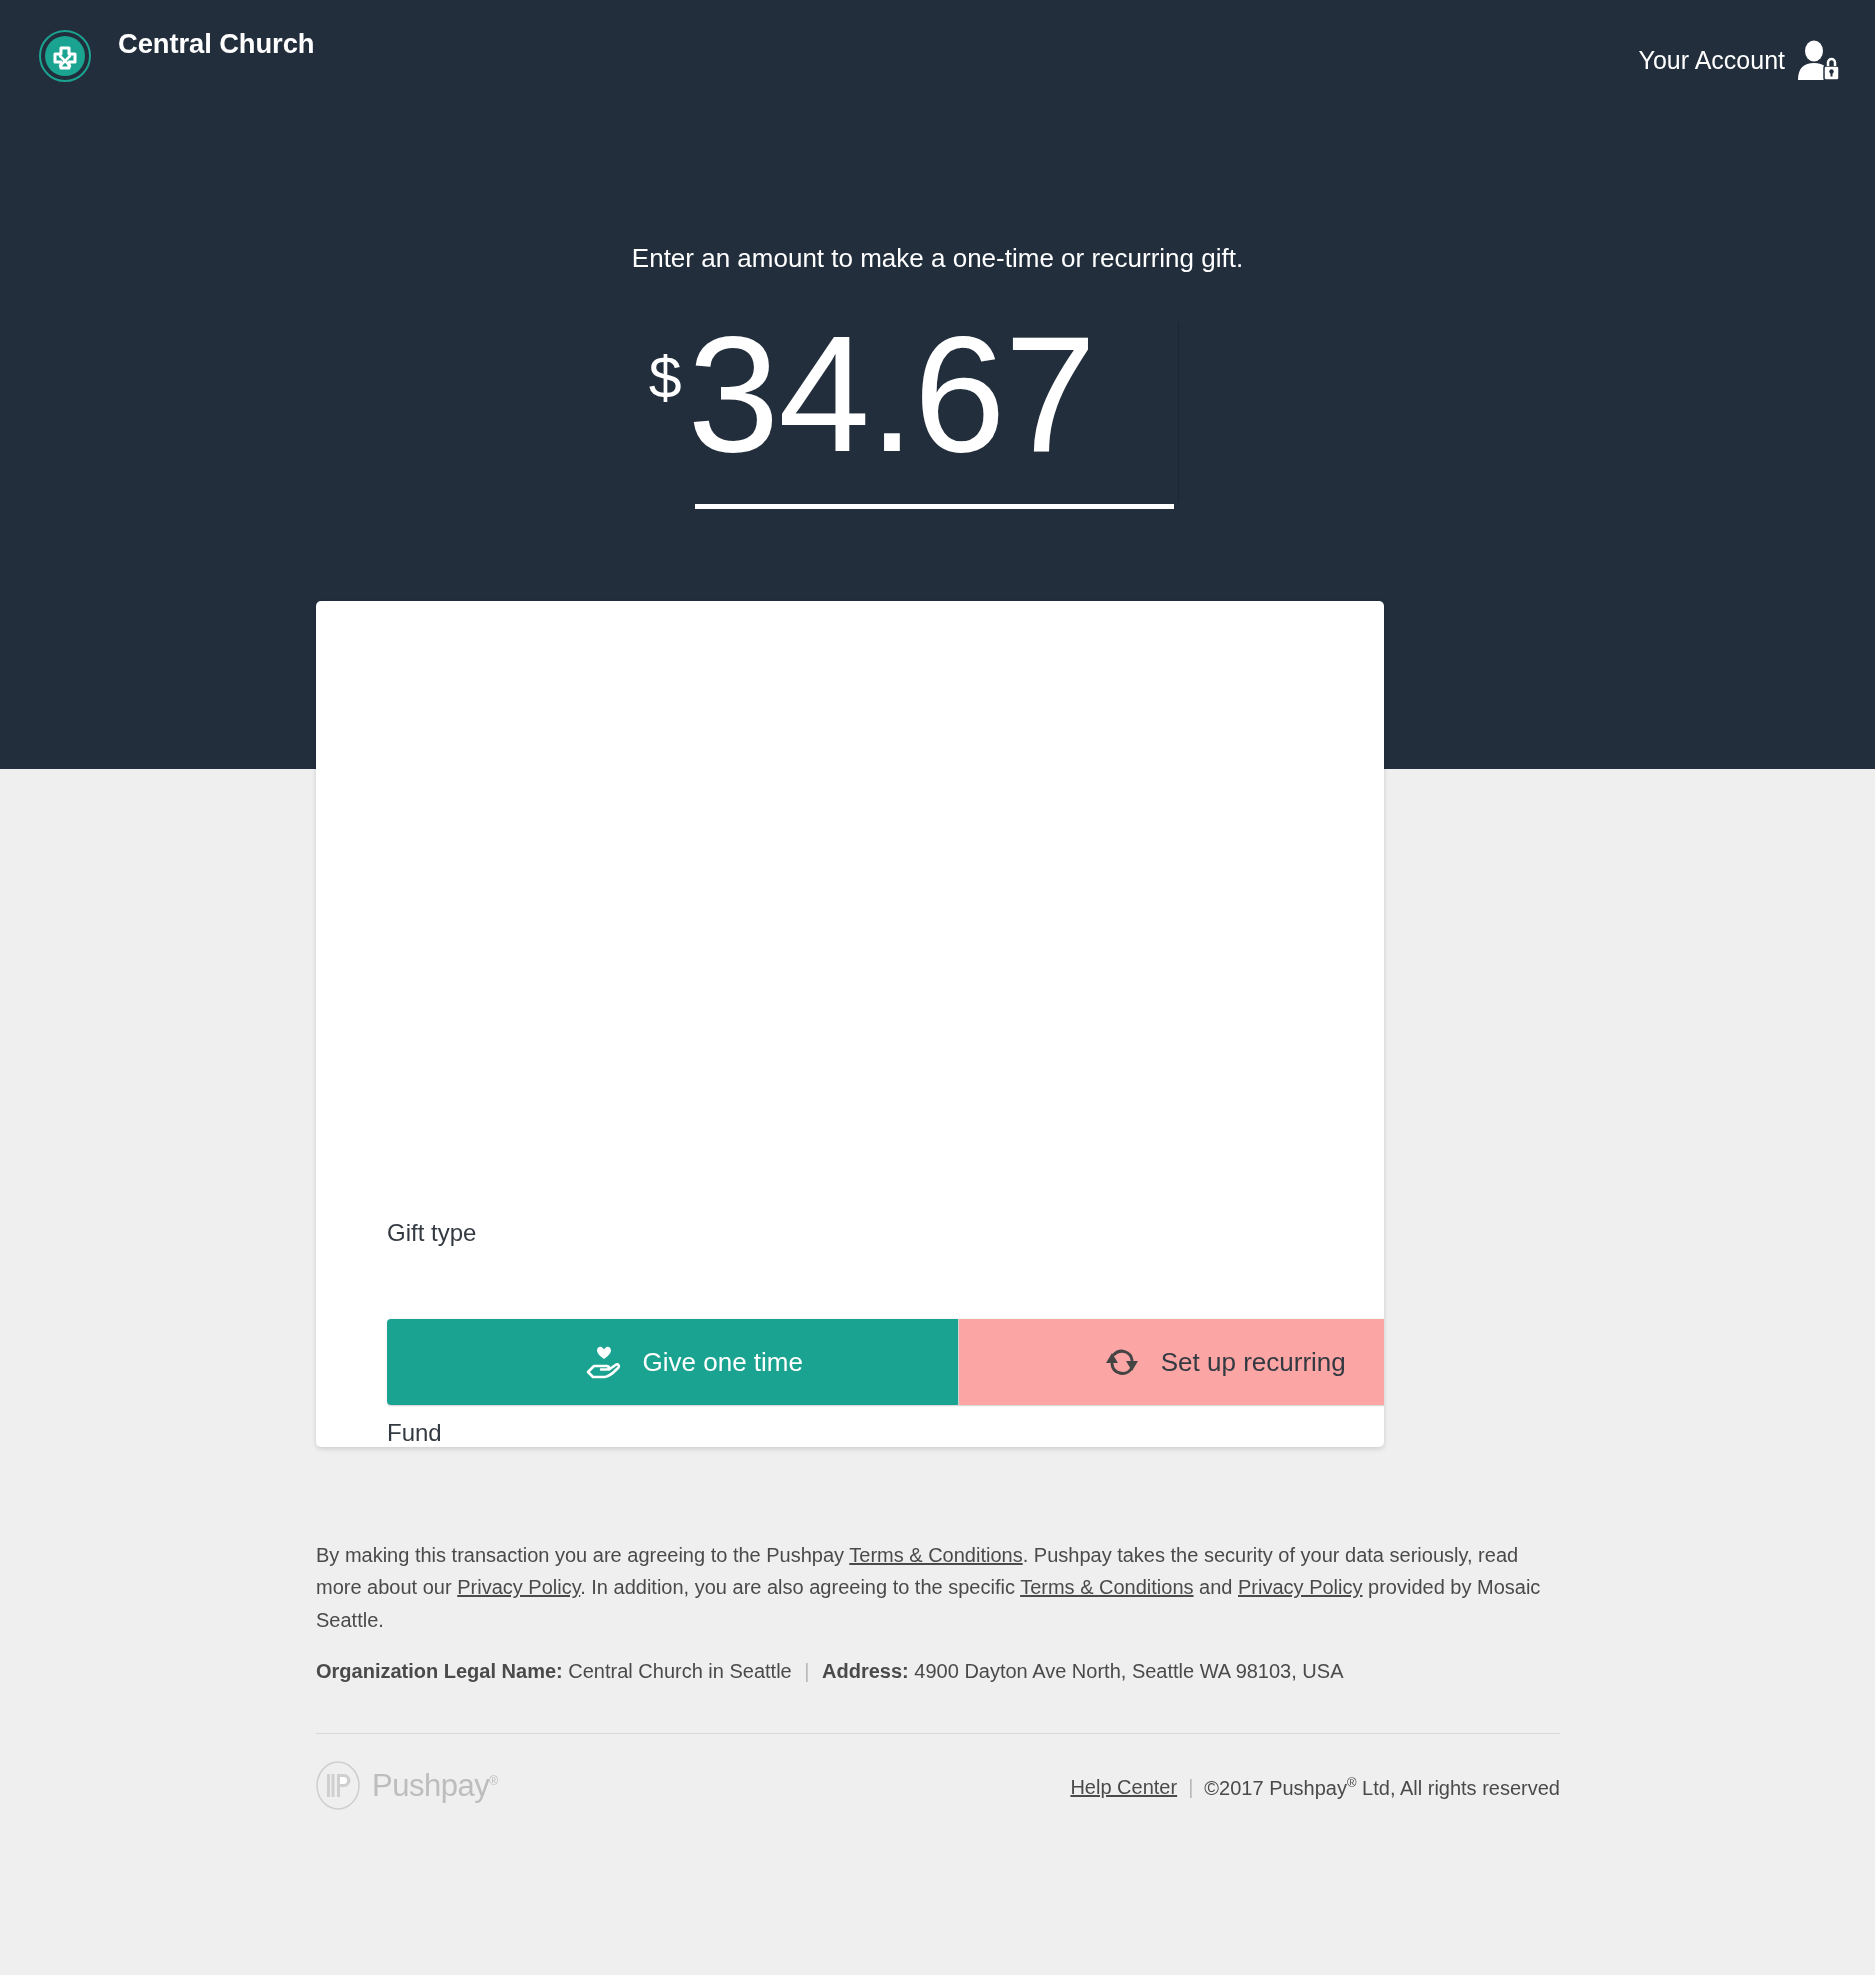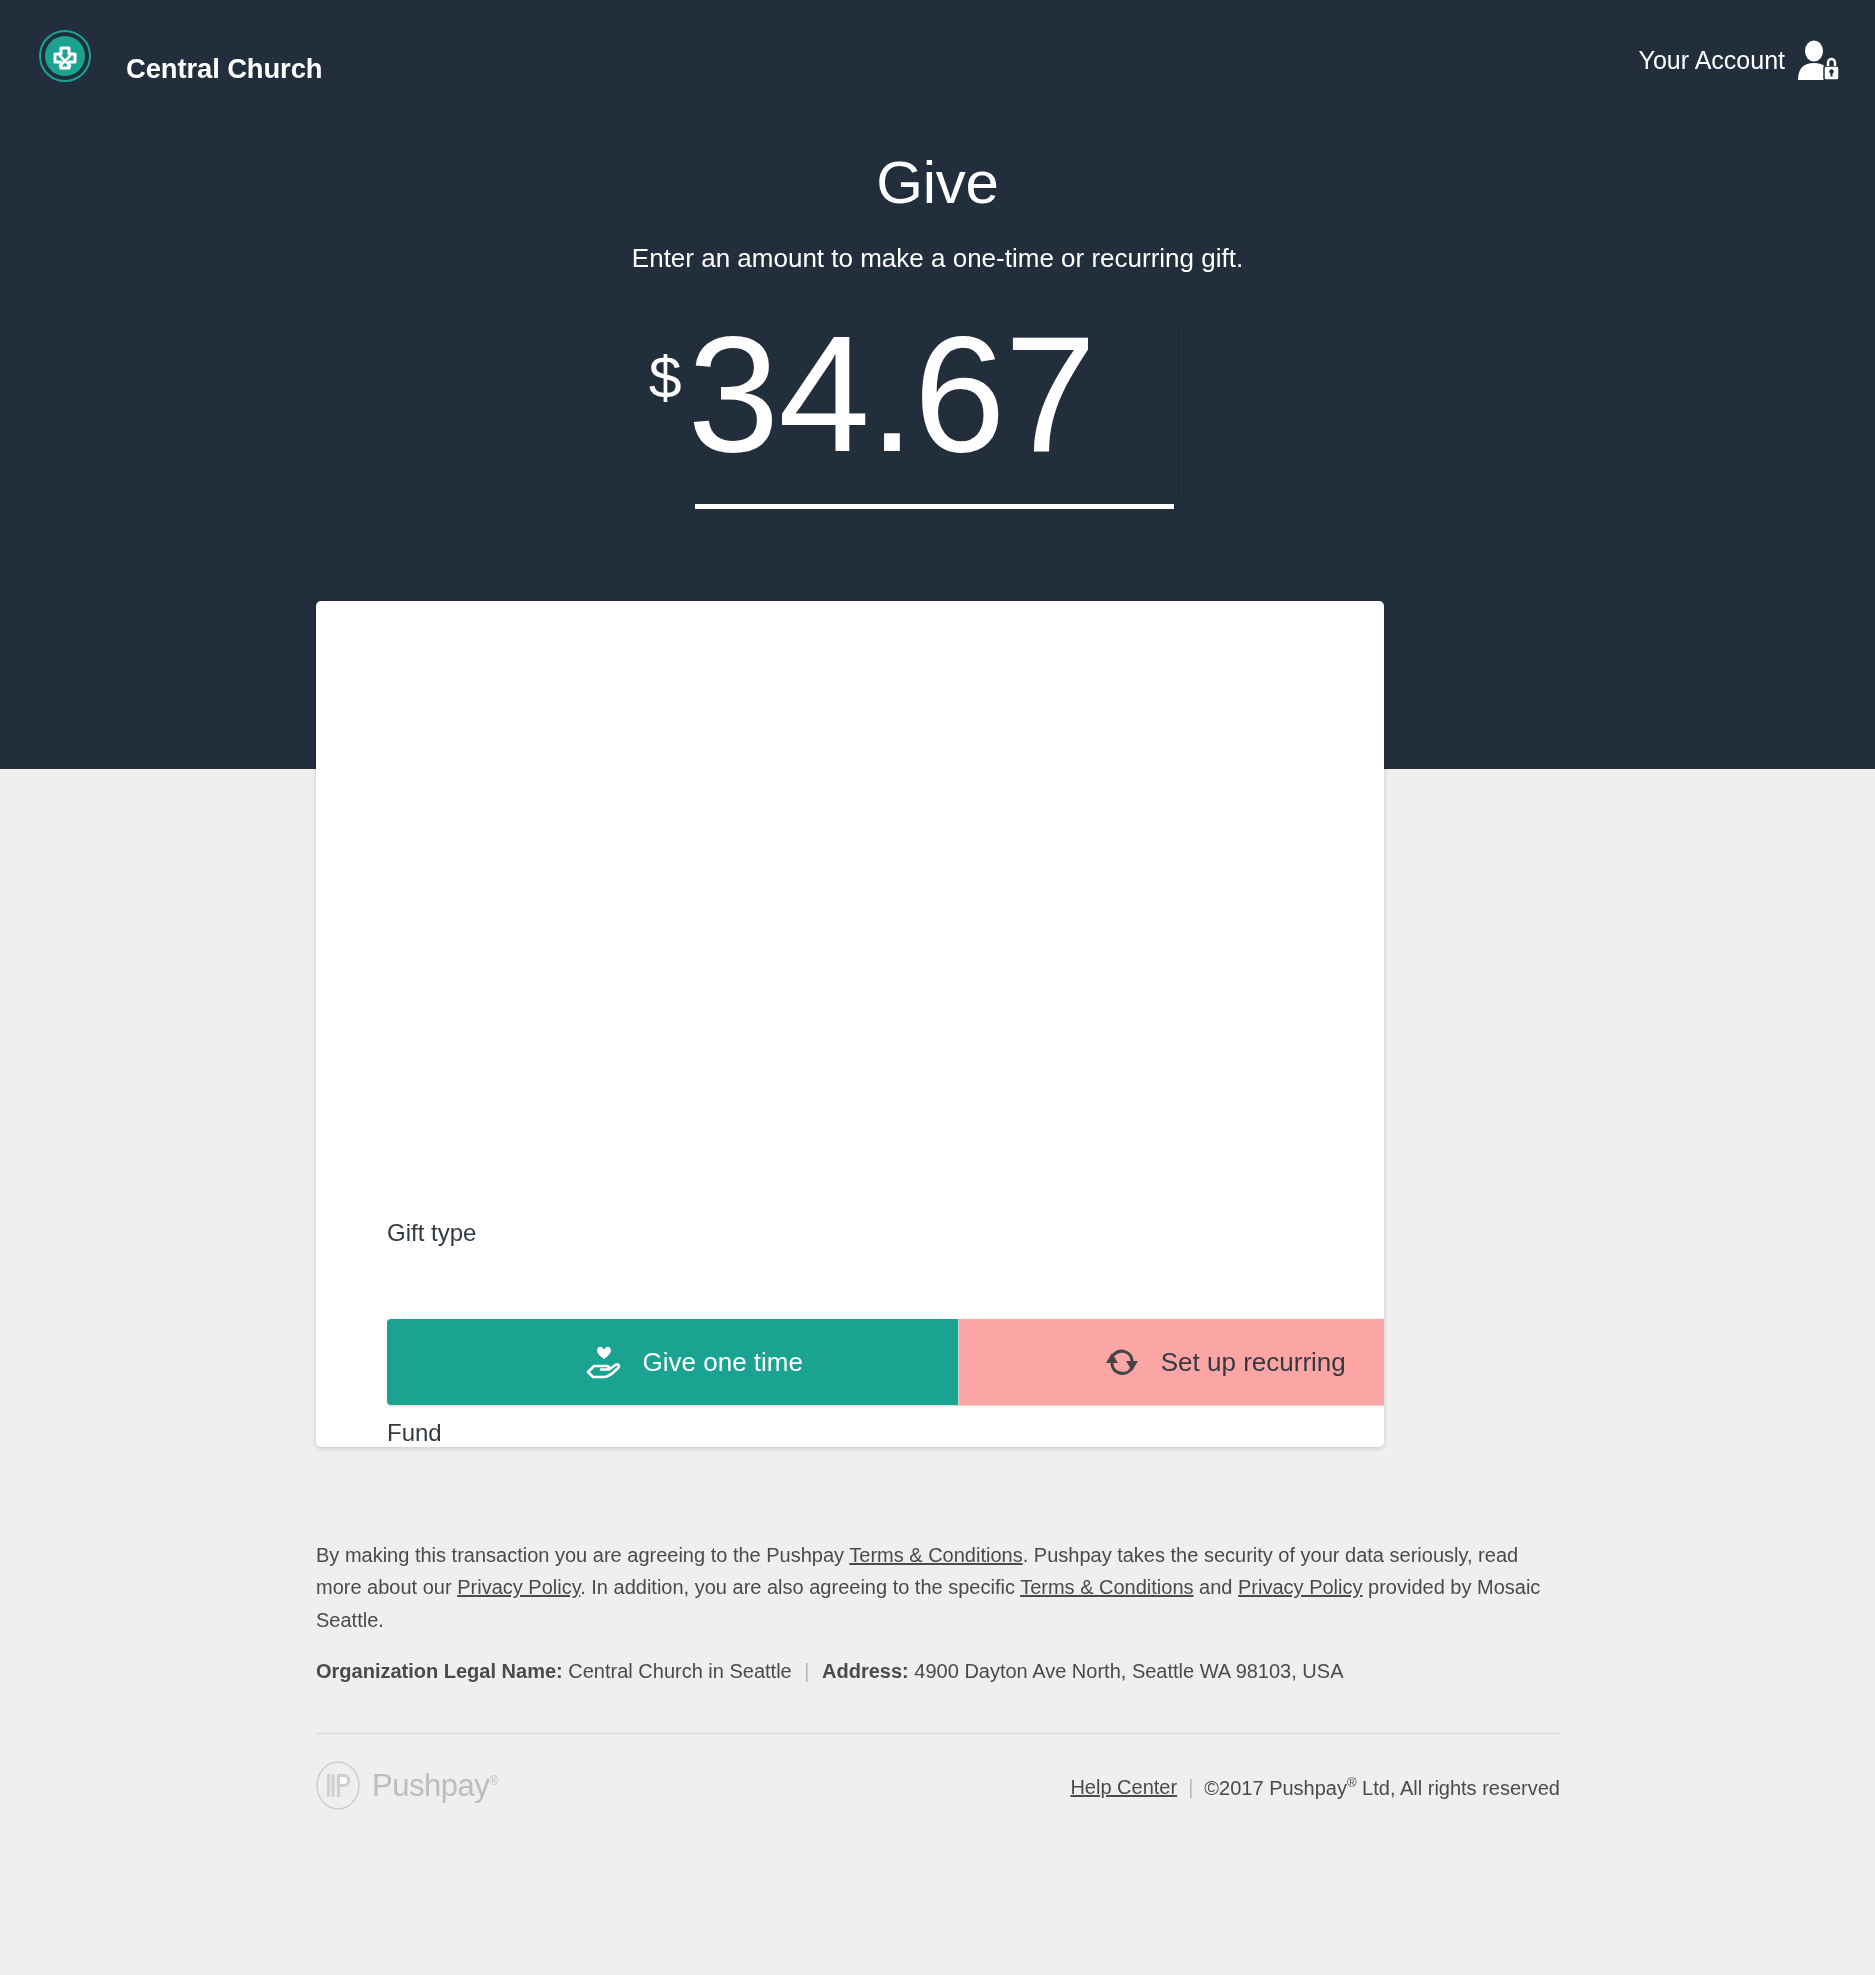--- a/index.html
+++ b/index.html
@@ -33,22 +33,22 @@
     position: absolute;
     left: 0; top: 0;
     width: 1875px;
     height: 132px;
   }
 
   .brand {
     position: absolute;
     left: 39px; top: 30px;
     display: flex;
-    align-items: flex-end;
-    gap: 35px;
+    align-items: flex-start;
+    gap: 27px;
   }
 
   .brand-logo {
     width: 52px;
     height: 52px;
     position: relative;
   }
 
   .brand-name {
     font-size: 27.4px;
@@ -323,21 +323,20 @@
             <rect x="60" y="52" width="30" height="28" rx="4" fill="#ffffff" stroke="#222e3c" stroke-width="3"></rect>
             <path d="M68 52 v-7 a7 7 0 0 1 14 0 v7" fill="none" stroke="#ffffff" stroke-width="5"></path>
             <circle cx="75" cy="63" r="4.5" fill="#222e3c"></circle>
             <rect x="73" y="64" width="4" height="9" fill="#222e3c"></rect>
           </svg>
         </span>
       </div>
 
     </div>
 
-    <div class="give-title">Give</div>
     <div class="give-sub">Enter an amount to make a one-time or recurring gift.</div>
 
     <div class="amount-wrap">
       <div class="amount-inner">
         <span class="amount-currency">$</span>
         <span class="amount-value">34.67</span>
       </div>
       <div class="amount-caret"></div>
       <div class="amount-underline"></div>
     </div>

